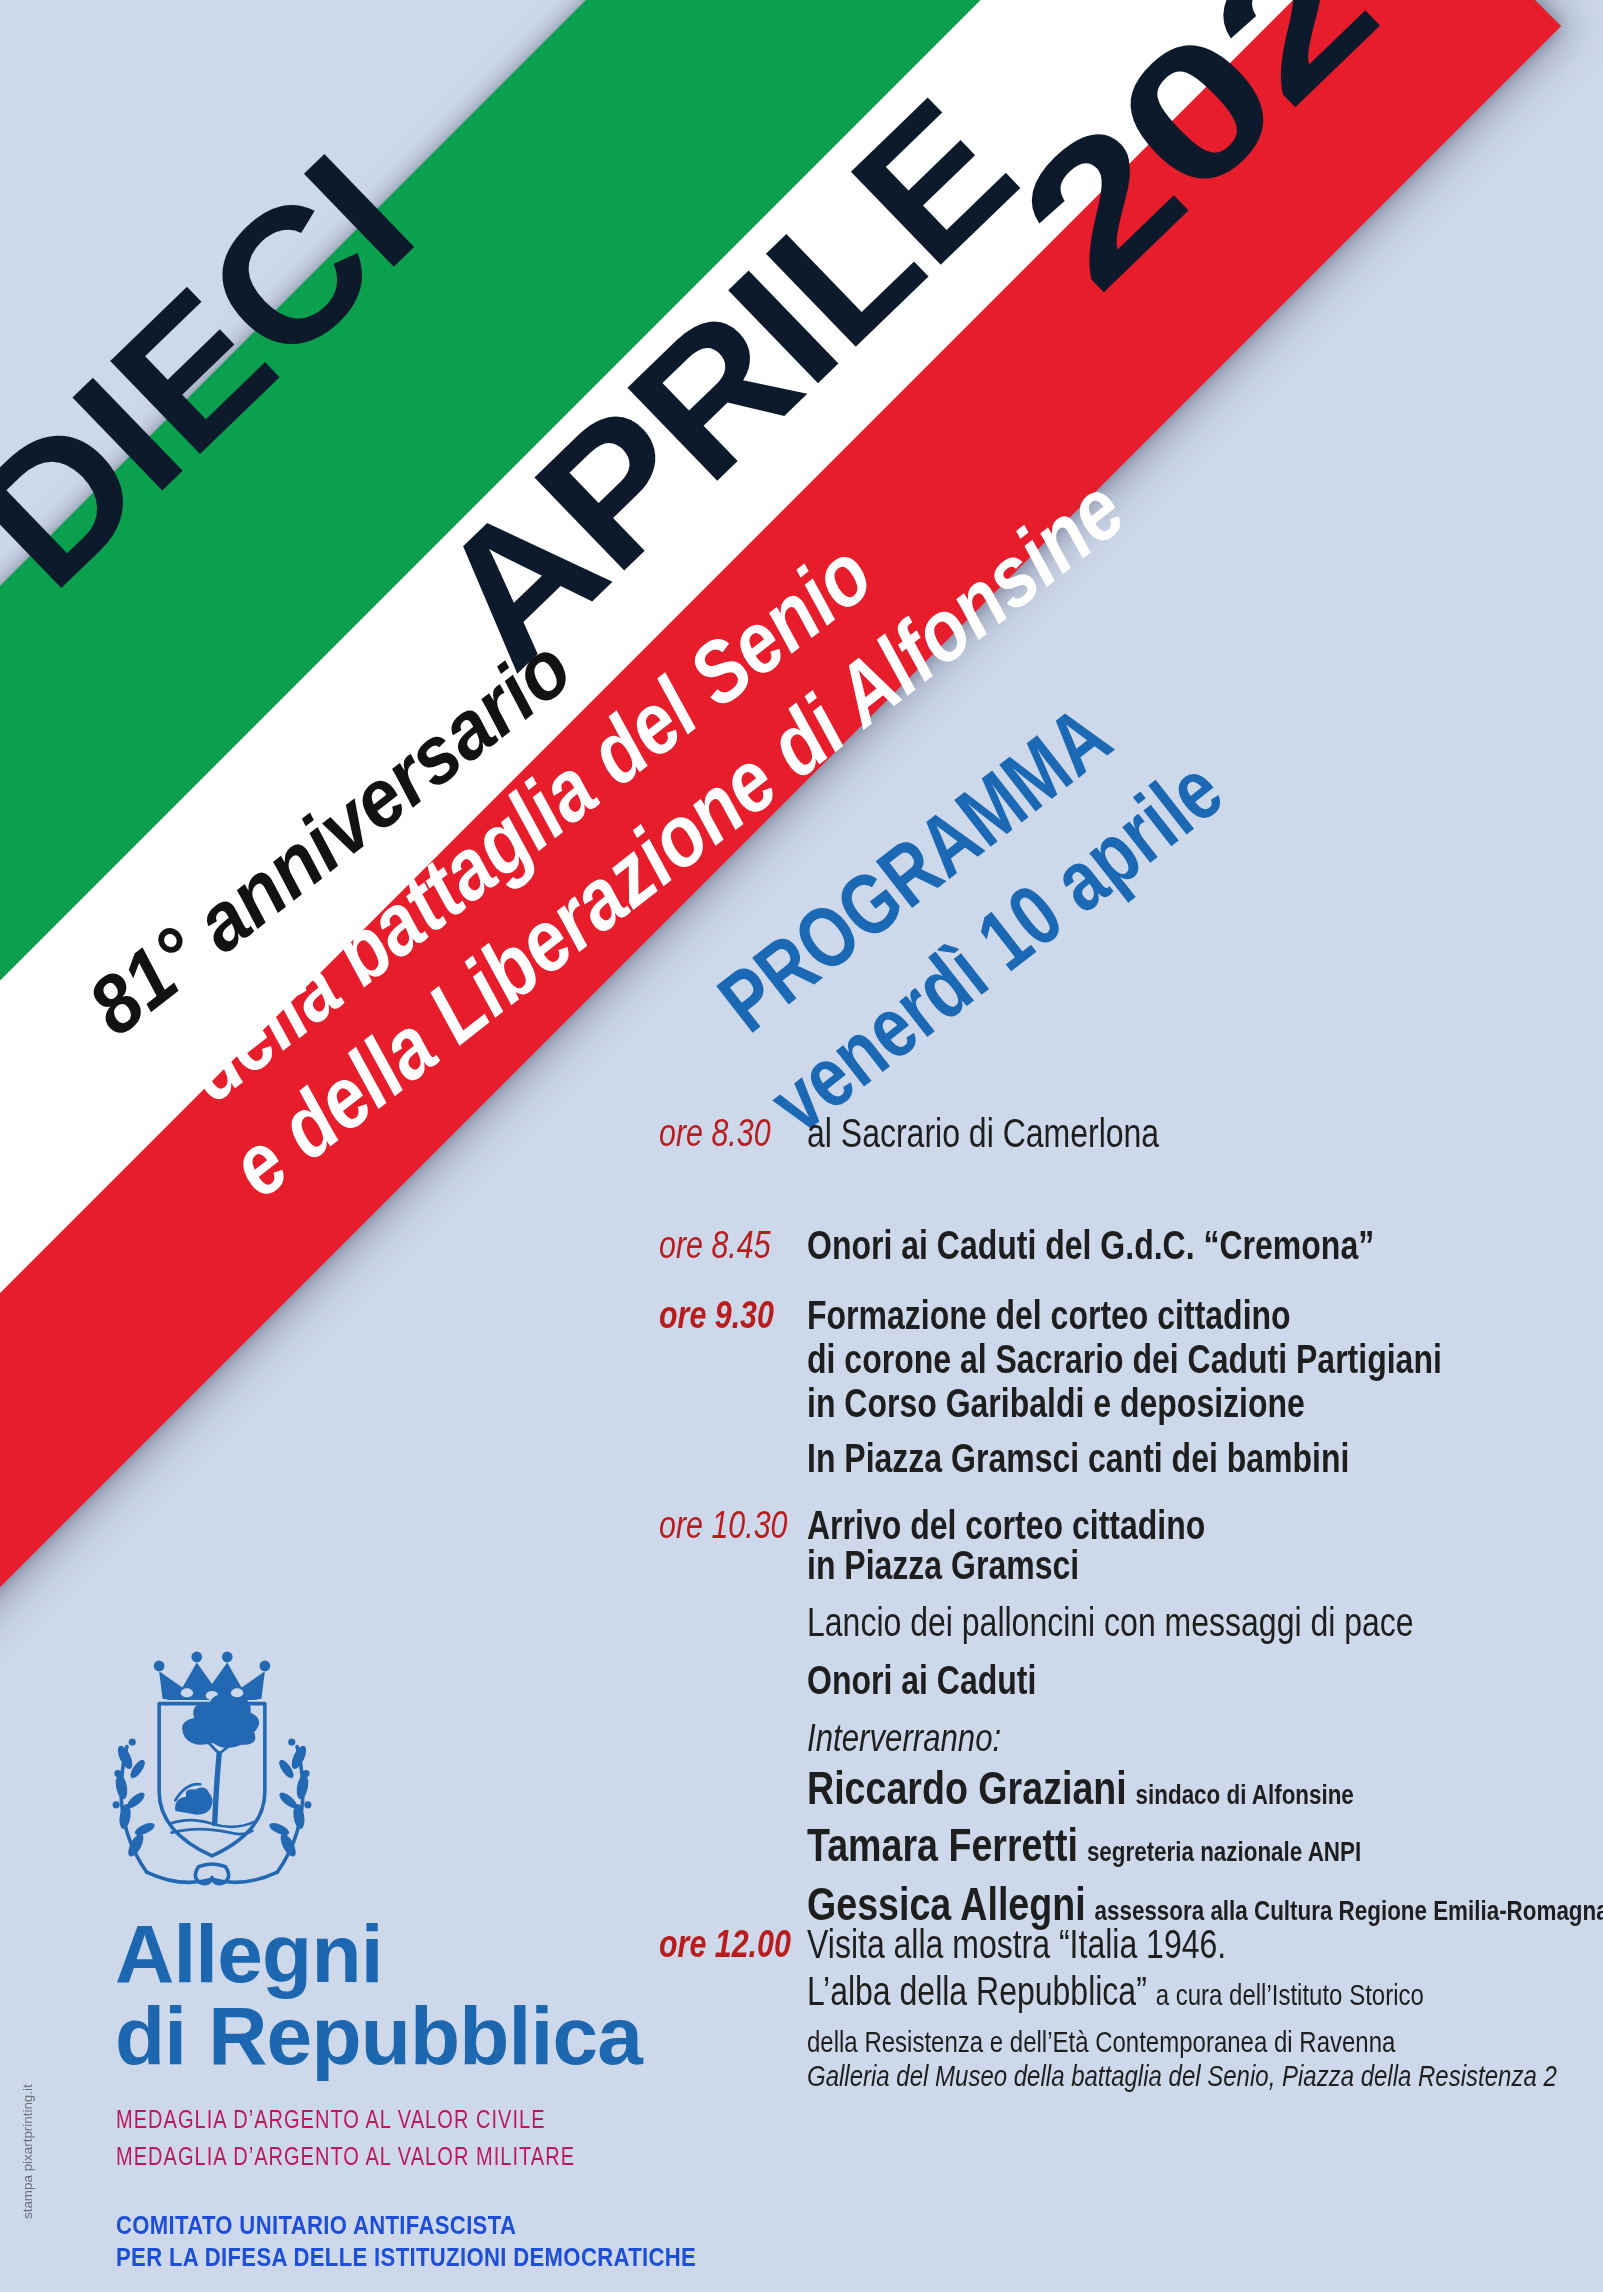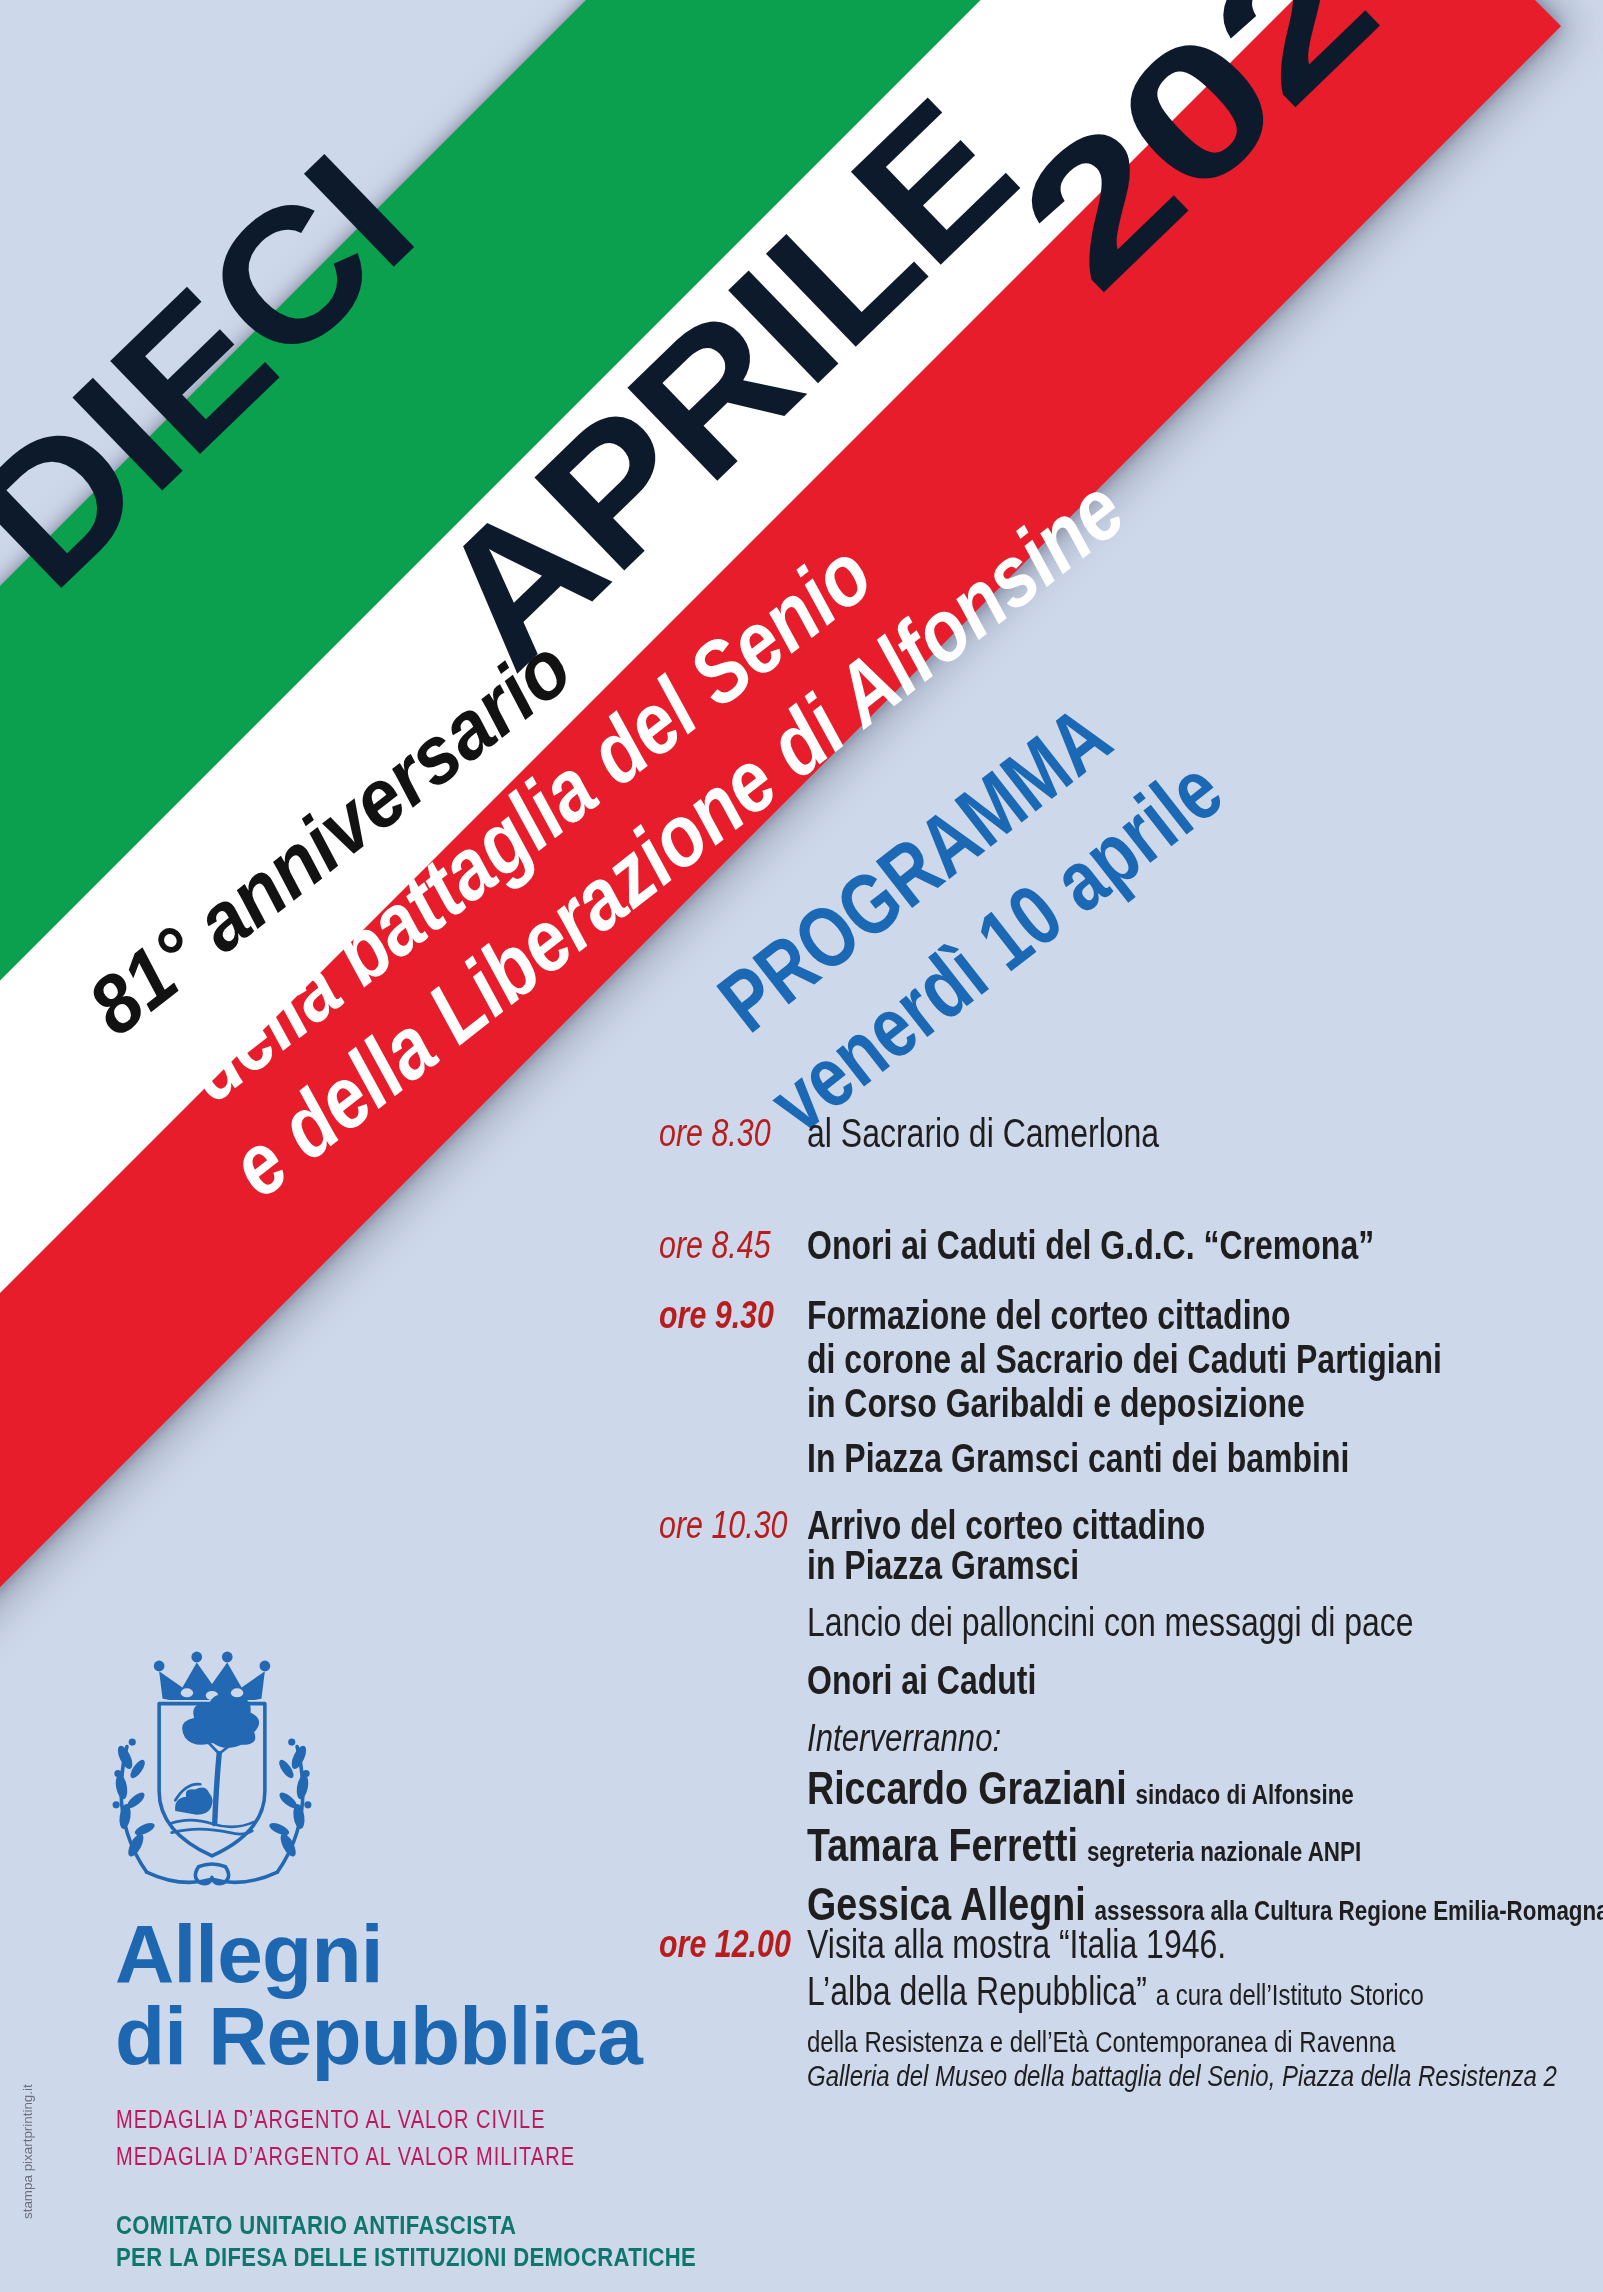--- a/index.html
+++ b/index.html
@@ -67,21 +67,21 @@
   }
   .muni1 { top:1913px; }
   .muni2 { top:1995px; }
   .honor {
     position:absolute; left:116px; color:#be185d; font-size:25px;
     letter-spacing:1.3px; white-space:nowrap;
   }
   .honor1 { top:2105px; }
   .honor2 { top:2142px; }
   .committee {
-    position:absolute; left:116px; color:#0f766e; font-weight:700; font-size:26px;
+    position:absolute; left:116px; color:#1d4ed8; font-weight:700; font-size:26px;
     letter-spacing:0.4px; white-space:nowrap;
   }
   .comm1 { top:2210px; }
   .comm2 { top:2242px; }
   .comm .tx, .committee .tx { transform:scaleX(0.85); }
   .printer {
     position:absolute; left:19.7px; top:2219px; font-size:13.4px; color:#6b6f7a;
     transform:rotate(-90deg); transform-origin:0 0; white-space:nowrap;
   }
 </style>

